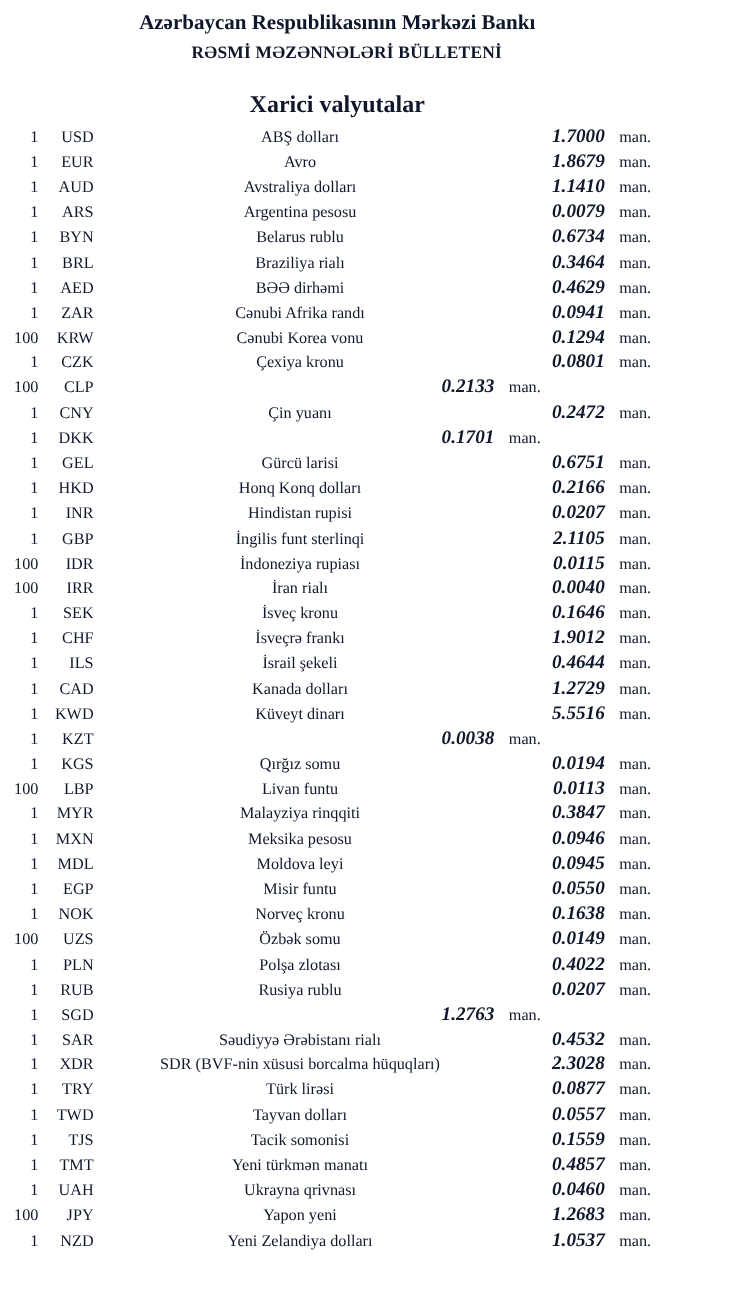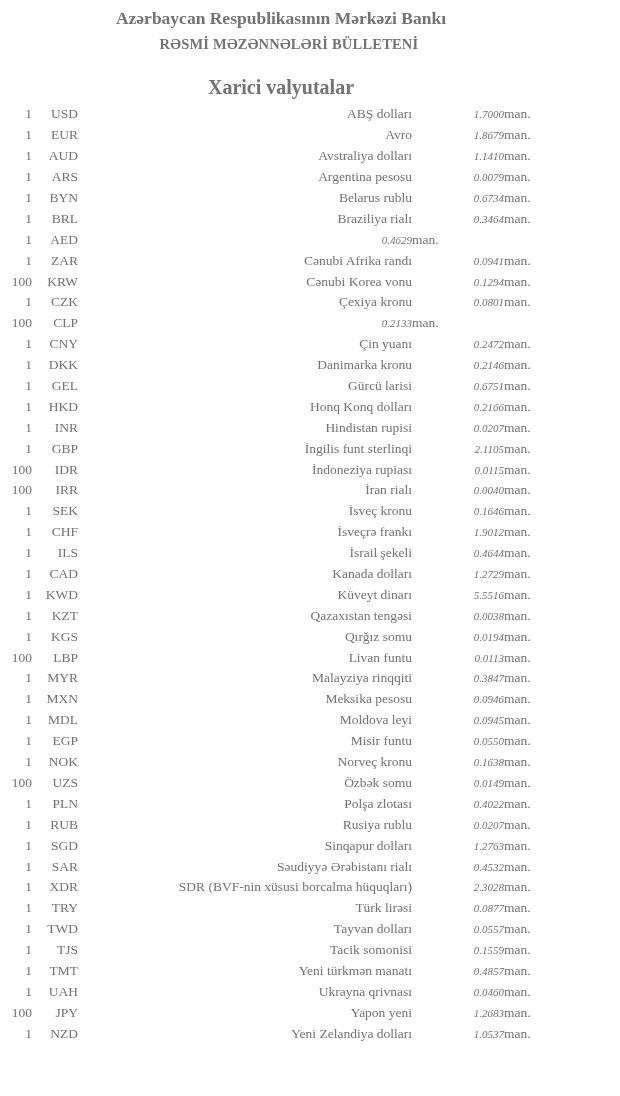--- a/index.html
+++ b/index.html
@@ -2,21 +2,21 @@
 <html lang="az"><head>
 <meta charset="utf-8">
 <style>
   html, body { margin: 0; padding: 0; background: #ffffff; }
   .doc {
     position: relative;
     width: 562px;
     height: 1096px;
     box-sizing: border-box;
     background: #ffffff;
-    color: #737373;
+    color: #0f172a;
     font-family: "Liberation Serif", "DejaVu Serif", serif;
     padding-top: 7px;
     overflow: hidden;
   }
   .hdr { text-align: center; font-weight: bold; }
   .title        { font-size: 17.5px; line-height: 22px; margin: 0 0 6px 0; }
   .date-line    { font-size: 13.5px; line-height: 17px; margin: 0 0 7px 0; }
   .subtitle     { font-size: 13.5px; line-height: 17px; margin: 0 0 5px 0; }
   .bulletin     { font-size: 14.5px; line-height: 19px; margin: 0; letter-spacing: 0.2px; padding-left: 16px; }
   .section-title{
@@ -28,23 +28,23 @@
     display: grid;
     grid-template-columns: 34px 44px 1fr 92px 44px;
     align-items: center;
     height: 20.9px;
     box-sizing: border-box;
     padding-right: 14px;
     font-size: 13.5px;
   }
   .cell-qty  { text-align: right; padding-right: 2px; }
   .cell-code { text-align: right; }
-  .cell-name { text-align: right; padding-left: 10px; white-space: nowrap; overflow: hidden; }
-  .cell-rate { text-align: right; font-weight: normal; font-style: italic; font-size: 11px; }
-  .cell-unit { text-align: left; }
+  .cell-name { text-align: center; padding-left: 10px; white-space: nowrap; overflow: hidden; }
+  .cell-rate { text-align: right; font-weight: bold; font-style: italic; font-size: 16px; }
+  .cell-unit { text-align: left; padding-left: 12px; }
 </style>
 </head>
 <body>
 
 <div class="doc">
   <div class="hdr title">Azərbaycan Respublikasının Mərkəzi Bankı</div>
   <div class="hdr bulletin">RƏSMİ MƏZƏNNƏLƏRİ BÜLLETENİ</div>
 
   <div class="section-title">Xarici valyutalar</div>
 
@@ -93,20 +93,21 @@
     <span class="cell-qty">1</span>
     <span class="cell-code">BRL</span>
     <span class="cell-name">Braziliya rialı</span>
     <span class="cell-rate">0.3464</span>
     <span class="cell-unit">man.</span>
   </div>
 
   <div class="row">
     <span class="cell-qty">1</span>
     <span class="cell-code">AED</span>
+    <span class="cell-name">BƏƏ dirhəmi</span>
     <span class="cell-rate">0.4629</span>
     <span class="cell-unit">man.</span>
   </div>
 
   <div class="row">
     <span class="cell-qty">1</span>
     <span class="cell-code">ZAR</span>
     <span class="cell-name">Cənubi Afrika randı</span>
     <span class="cell-rate">0.0941</span>
     <span class="cell-unit">man.</span>
@@ -139,22 +140,21 @@
     <span class="cell-qty">1</span>
     <span class="cell-code">CNY</span>
     <span class="cell-name">Çin yuanı</span>
     <span class="cell-rate">0.2472</span>
     <span class="cell-unit">man.</span>
   </div>
 
   <div class="row">
     <span class="cell-qty">1</span>
     <span class="cell-code">DKK</span>
-    <span class="cell-name">Danimarka kronu</span>
-    <span class="cell-rate">0.2146</span>
+    <span class="cell-rate">0.1701</span>
     <span class="cell-unit">man.</span>
   </div>
 
   <div class="row">
     <span class="cell-qty">1</span>
     <span class="cell-code">GEL</span>
     <span class="cell-name">Gürcü larisi</span>
     <span class="cell-rate">0.6751</span>
     <span class="cell-unit">man.</span>
   </div>
@@ -235,21 +235,20 @@
     <span class="cell-qty">1</span>
     <span class="cell-code">KWD</span>
     <span class="cell-name">Küveyt dinarı</span>
     <span class="cell-rate">5.5516</span>
     <span class="cell-unit">man.</span>
   </div>
 
   <div class="row">
     <span class="cell-qty">1</span>
     <span class="cell-code">KZT</span>
-    <span class="cell-name">Qazaxıstan tengəsi</span>
     <span class="cell-rate">0.0038</span>
     <span class="cell-unit">man.</span>
   </div>
 
   <div class="row">
     <span class="cell-qty">1</span>
     <span class="cell-code">KGS</span>
     <span class="cell-name">Qırğız somu</span>
     <span class="cell-rate">0.0194</span>
     <span class="cell-unit">man.</span>
@@ -323,21 +322,20 @@
     <span class="cell-qty">1</span>
     <span class="cell-code">RUB</span>
     <span class="cell-name">Rusiya rublu</span>
     <span class="cell-rate">0.0207</span>
     <span class="cell-unit">man.</span>
   </div>
 
   <div class="row">
     <span class="cell-qty">1</span>
     <span class="cell-code">SGD</span>
-    <span class="cell-name">Sinqapur dolları</span>
     <span class="cell-rate">1.2763</span>
     <span class="cell-unit">man.</span>
   </div>
 
   <div class="row">
     <span class="cell-qty">1</span>
     <span class="cell-code">SAR</span>
     <span class="cell-name">Səudiyyə Ərəbistanı rialı</span>
     <span class="cell-rate">0.4532</span>
     <span class="cell-unit">man.</span>

